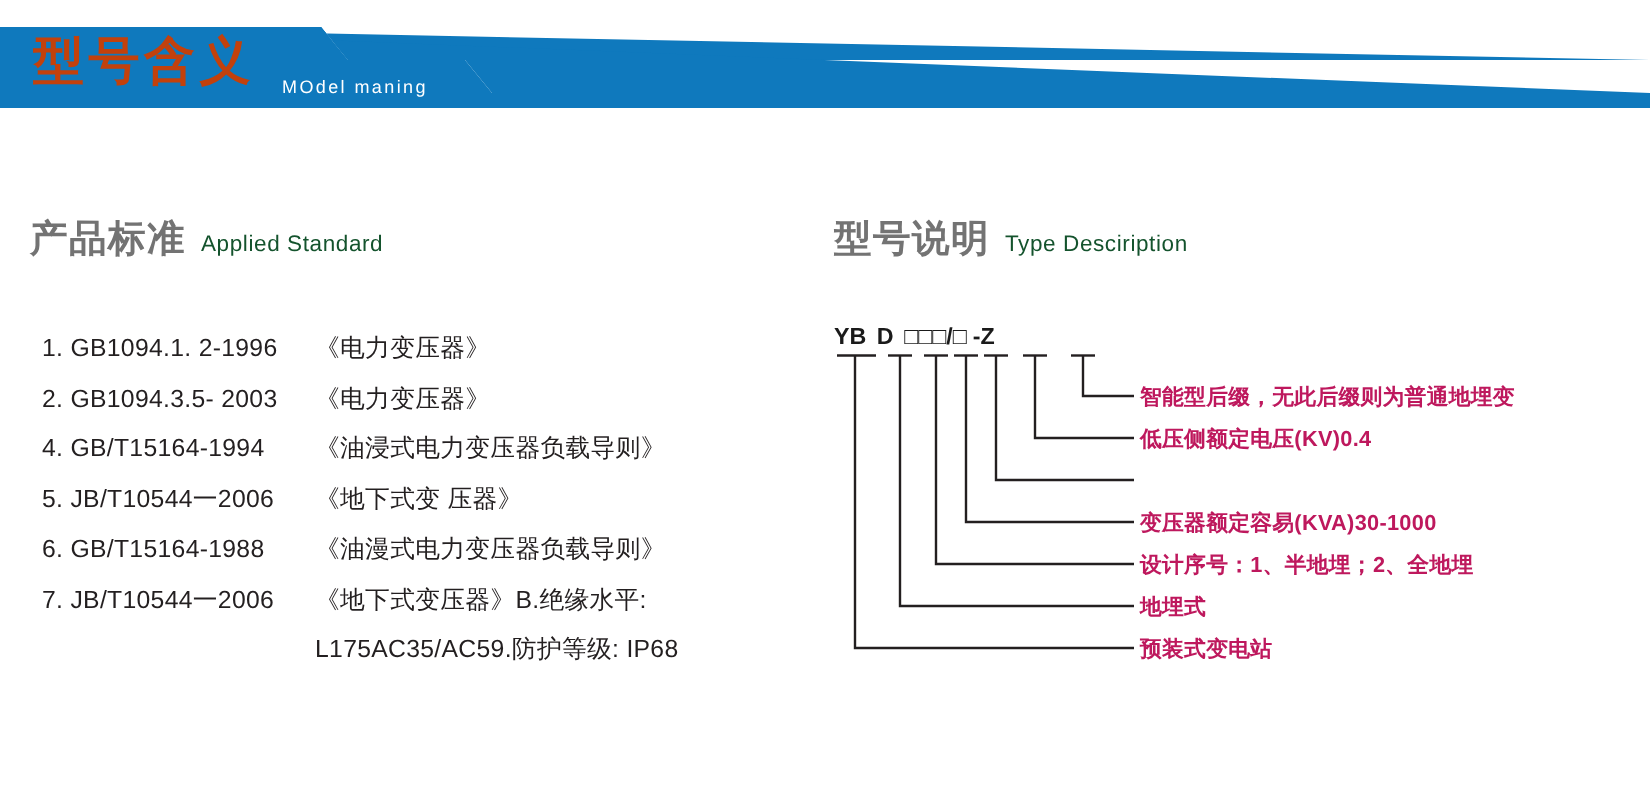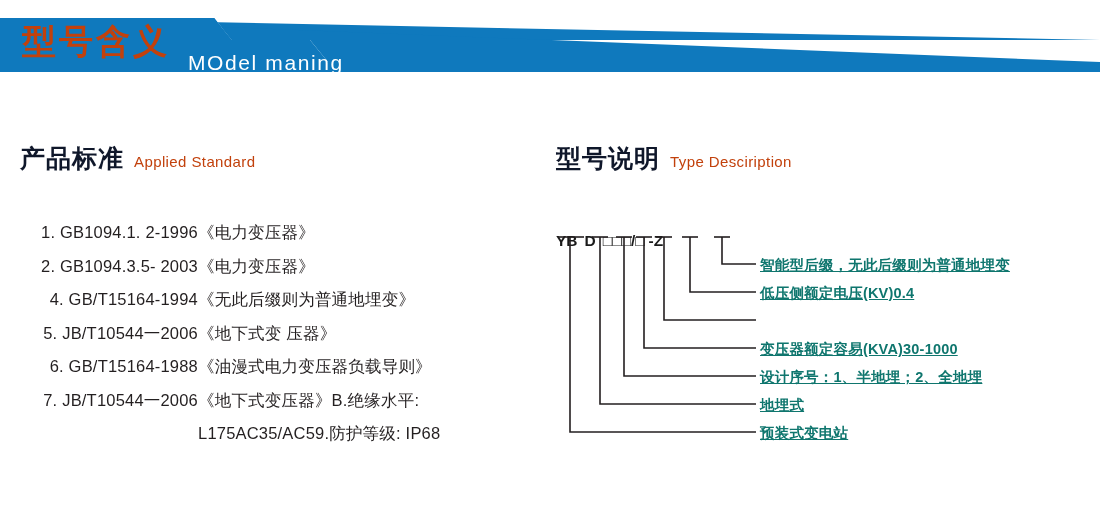--- a/index.html
+++ b/index.html
@@ -18,74 +18,73 @@
   }
   #banner svg{display:block;}
   .banner-cn{
     position:absolute;left:22px;top:24px;
     font-size:34px;font-weight:bold;color:#c2410c;
     letter-spacing:3px;line-height:1;
     white-space:nowrap;
   }
   .banner-en{
     position:absolute;left:188px;top:52px;
-    font-size:21px;color:#ffffff;
+    font-size:12px;color:#ffffff;
     letter-spacing:1.6px;line-height:1;
     white-space:nowrap;
   }
 
   
   .sec-head{position:absolute;white-space:nowrap;}
   .sec-cn{
-    font-size:25px;font-weight:bold;color:#0f172a;
+    font-size:25px;font-weight:bold;color:#737373;
     letter-spacing:1px;
   }
   .sec-en{
-    font-size:15px;color:#c2410c;margin-left:10px;
+    font-size:15px;color:#14532d;margin-left:10px;
     letter-spacing:.4px;
   }
   #head-left{left:20px;top:142px;}
   #head-right{left:556px;top:142px;}
 
   
   #std-list{
-    position:absolute;left:16px;top:216px;width:530px;text-align:right;
+    position:absolute;left:28px;top:216px;width:530px;
   }
   .std-row{
     display:flex;
     font-size:16.5px;
     line-height:33.5px;
     white-space:nowrap;
     letter-spacing:.2px;
   }
   .std-code{display:inline-block;width:182px;flex:none;}
   .std-title{display:inline-block;}
   .std-row.cont .std-code{width:182px;}
 
   
   #model{
     position:absolute;left:556px;top:216px;
     width:540px;height:260px;
   }
   #model svg{position:absolute;left:0;top:0;}
 
   .mcode{
-    position:absolute;top:16px;left:0;
+    position:absolute;top:0;left:0;
     font-size:15.5px;font-weight:bold;color:#1a1a1a;
     white-space:nowrap;letter-spacing:0px;
     line-height:18px;
   }
   .mcode span{display:inline-block;}
 
   .mlabel{
     position:absolute;
-    font-size:14.5px;font-weight:bold;color:#0f766e;
+    font-size:14.5px;font-weight:bold;color:#be185d;
     white-space:nowrap;letter-spacing:.2px;
     line-height:1;
-    text-decoration:underline;
   }
 </style>
 </head>
 <body>
 
 <div id="banner">
   <svg width="1100" height="95" viewBox="0 0 1100 95">
 
     <path d="M0,18 L214,18 L232,40 L1100,40 L1100,40 Z" fill="#0f79bd"></path>
     <path d="M0,18 L214,18 L232,40 L310,40 L328,62 L1100,62 L1100,62 Z" fill="#0f79bd"></path>
@@ -108,21 +107,21 @@
   <div class="std-row">
     <span class="std-code">1. GB1094.1. 2-1996</span>
     <span class="std-title">《电力变压器》</span>
   </div>
   <div class="std-row">
     <span class="std-code">2. GB1094.3.5- 2003</span>
     <span class="std-title">《电力变压器》</span>
   </div>
   <div class="std-row">
     <span class="std-code">4. GB/T15164-1994</span>
-    <span class="std-title">《无此后缀则为普通地埋变》</span>
+    <span class="std-title">《油浸式电力变压器负载导则》</span>
   </div>
   <div class="std-row">
     <span class="std-code">5. JB/T10544一2006</span>
     <span class="std-title">《地下式变 压器》</span>
   </div>
   <div class="std-row">
     <span class="std-code">6. GB/T15164-1988</span>
     <span class="std-title">《油漫式电力变压器负载导则》</span>
   </div>
   <div class="std-row">

